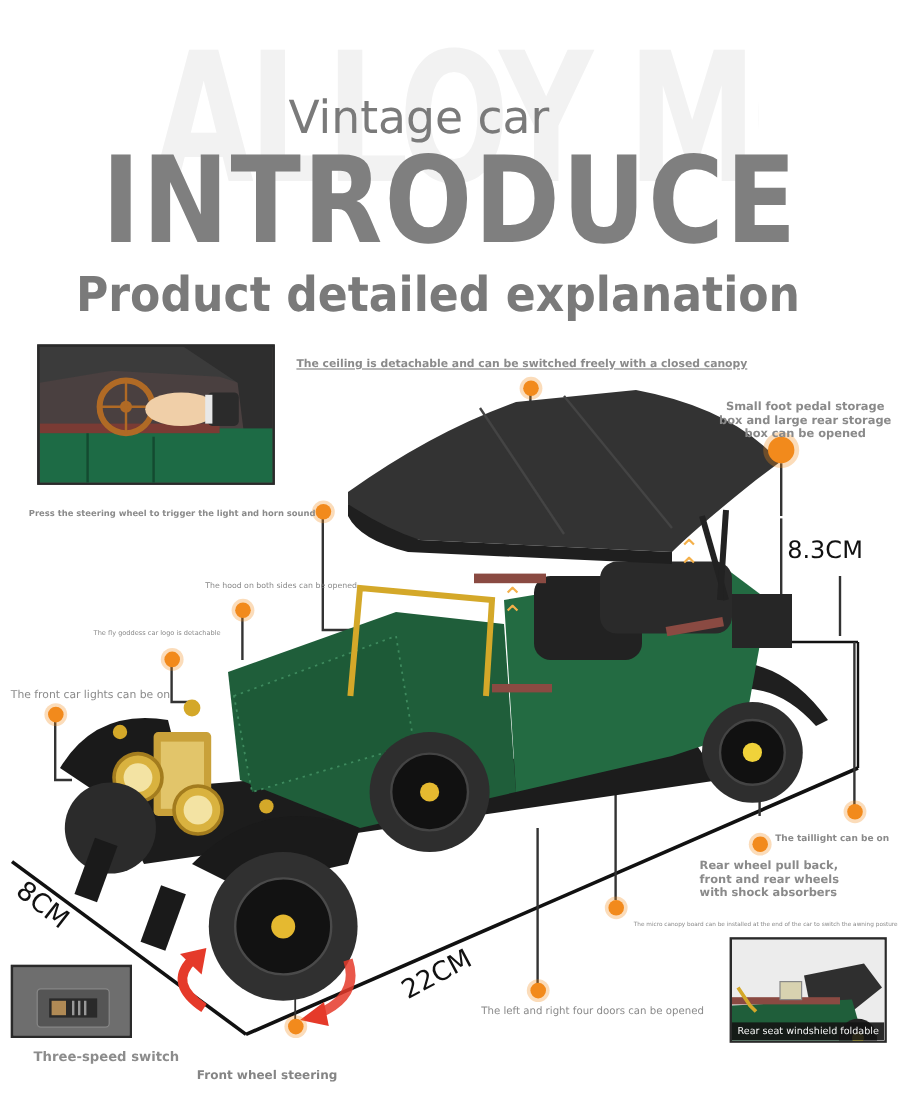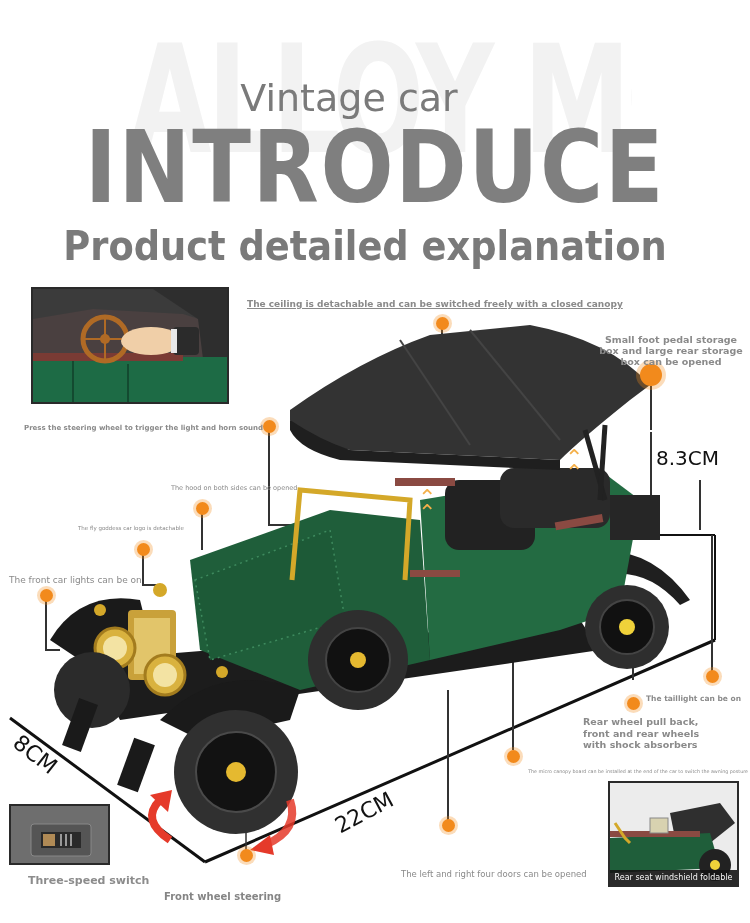--- a/index.html
+++ b/index.html
@@ -23,33 +23,33 @@
     letter-spacing: 2px; transform: scaleX(0.86); transform-origin: center;
   }
   .title-sub {
     position: absolute; left: 0; width: 730px; top: 223px; text-align: center;
     font-size: 40px; font-weight: bold; color: #7a7a7a; transform: scaleX(0.92); transform-origin: center;
   }
 
   .inset { position: absolute; border: 2px solid #2a2a2a; overflow: hidden; background: #3a3a3a; }
   .inset-steering { left: 31px; top: 287px; width: 198px; height: 117px; }
   .inset-switch { left: 9px; top: 804px; width: 101px; height: 61px; background: #6b6b6b; }
-  .inset-rear { left: 608px; top: 781px; width: 131px; height: 106px; background: #e9e9e9; }
+  .inset-rear { left: 608px; top: 781px; width: 131px; height: 88px; background: #e9e9e9; }
 
   .label { position: absolute; color: #8a8a8a; white-space: nowrap; }
   .l-ceiling { left: 247px; top: 299px; font-size: 9px; font-weight: bold; text-decoration: underline; }
   .l-storage { left: 596px; top: 322px; width: 150px; font-size: 9.5px; text-align: center; white-space: normal; line-height: 11px; font-weight: bold; margin-top: 12px; }
   .l-steer { left: 24px; top: 424px; font-size: 7px; font-weight: bold; }
   .l-hood { left: 131px; top: 484px; font-size: 6.5px; margin-left: 40px; }
   .l-logo { left: 78px; top: 525px; font-size: 5.5px; }
   .l-front-lights { left: 9px; top: 575px; font-size: 9px; }
   .l-taillight { left: 646px; top: 694px; font-size: 7.5px; font-weight: bold; }
   .l-rear-wheel { left: 583px; top: 716px; font-size: 9.5px; line-height: 11.5px; white-space: normal; width: 140px; font-weight: bold; }
   .l-micro { left: 476px; top: 768px; font-size: 4.8px; width: 272px; text-align: right; white-space: normal; line-height: 7px; }
-  .l-doors { left: 401px; top: 838px; font-size: 8.5px; margin-top: 31px; }
+  .l-doors { left: 401px; top: 838px; font-size: 8.5px; }
   .l-switch { left: 28px; top: 874px; font-size: 11px; font-weight: bold; color: #8c8c8c; }
   .l-front-steer { left: 164px; top: 867px; font-size: 10px; font-weight: bold; color: #858585; margin-top: 24px; }
   .l-rear-seat { position: absolute; left: 0; bottom: 0; width: 100%; padding: 3px 4px; background: rgba(20,20,20,0.9); color: #f5f5f5; font-size: 8px; text-align: center; }
 
   .dim { position: absolute; color: #111; font-size: 26px; font-family: "DejaVu Sans", sans-serif; }
   .dim-h { left: 656px; top: 446px; font-size: 20px; }
   .dim-w { left: 11px; top: 742px; transform: rotate(38deg); font-size: 22px; }
   .dim-l { left: 333px; top: 800px; transform: rotate(-28deg); font-size: 22px; }
 
   .dot { position: absolute; width: 13px; height: 13px; border-radius: 50%; background: #f28a1c; box-shadow: 0 0 0 3px rgba(242,138,28,0.3); }

